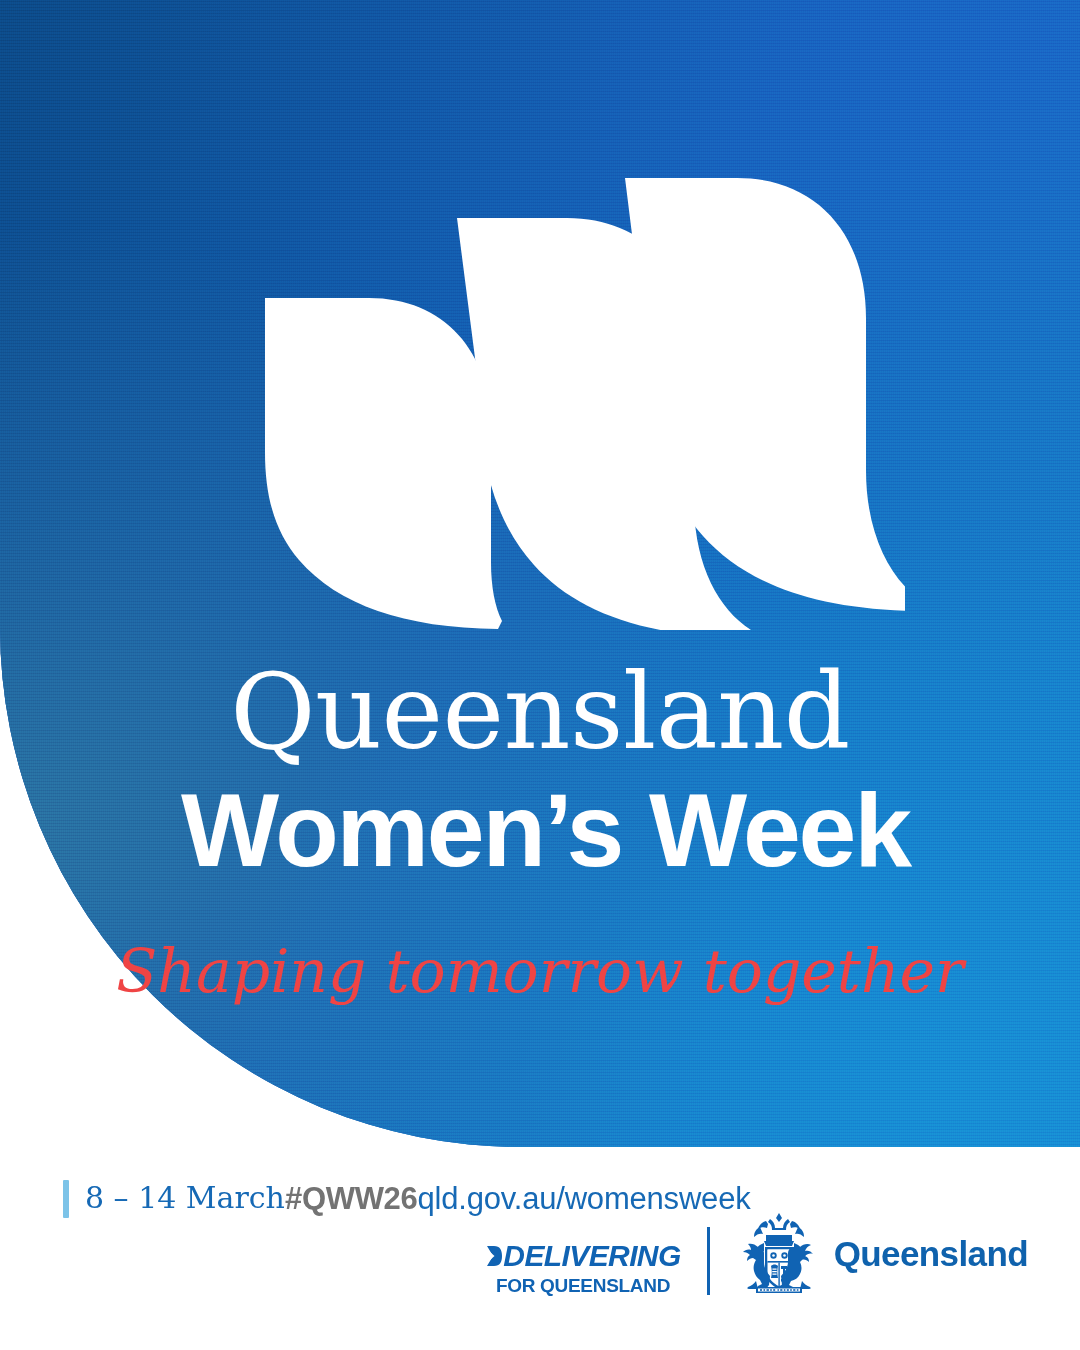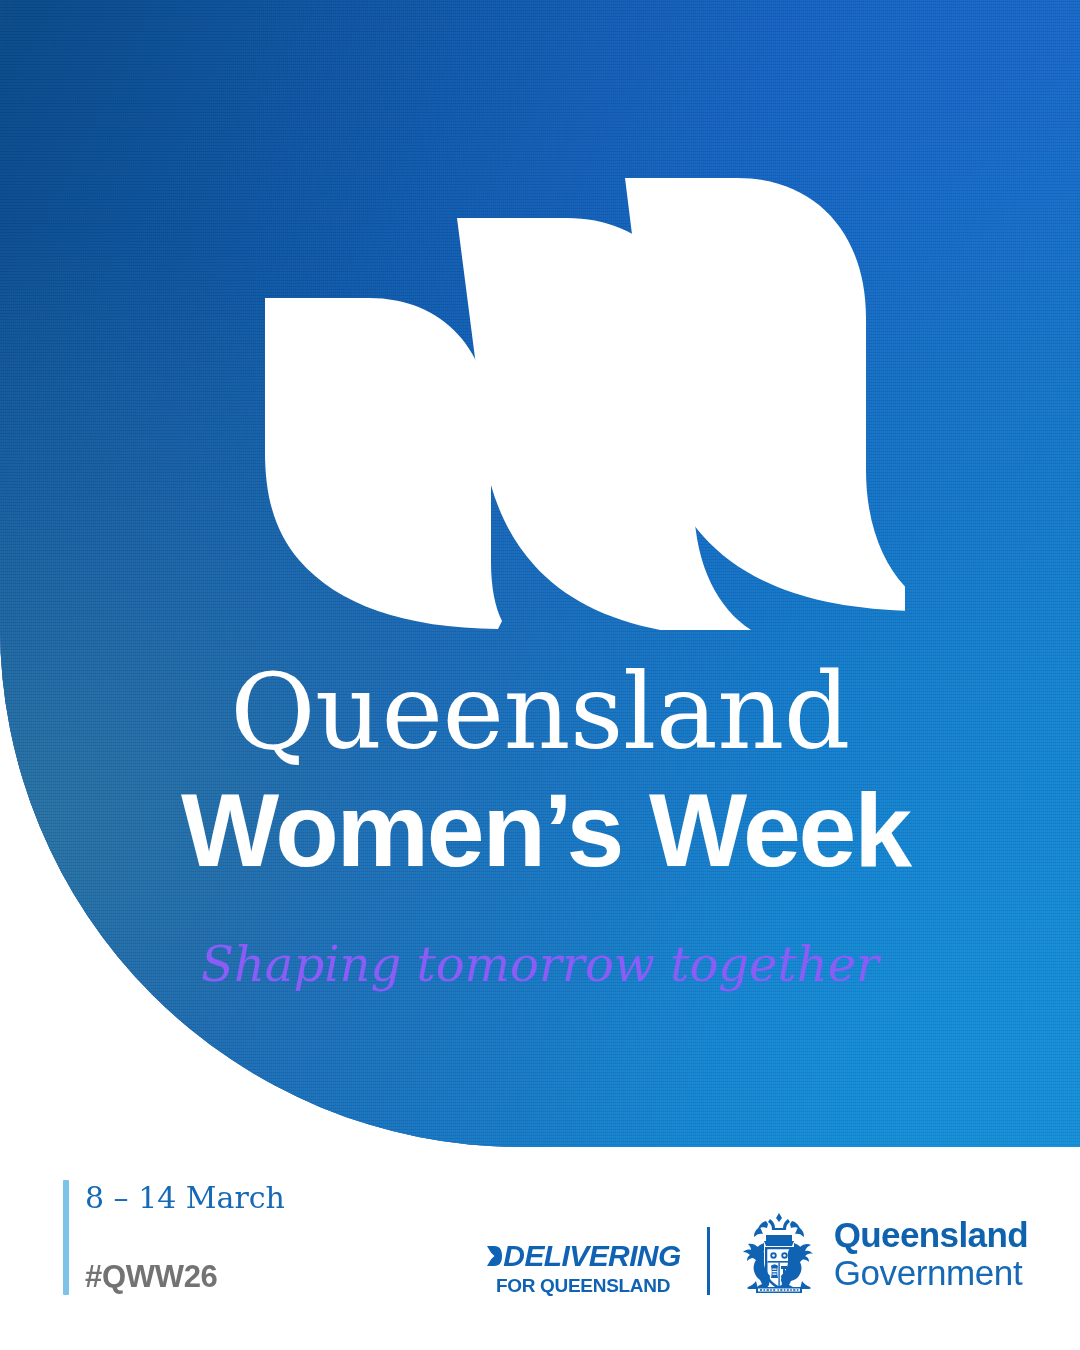--- a/index.html
+++ b/index.html
@@ -64,34 +64,34 @@
     line-height:1.04;
     color:#ffffff;
     letter-spacing:-2.2px;
     margin-top:12px;
     padding-left:11px;
   }
   .t-tag{
     font-family:"DejaVu Serif","Liberation Serif",serif;
     font-style:italic;
     font-weight:400;
-    font-size:48px;
-    color:#8b5cf6;
+    font-size:60px;
+    color:#ef4444;
     margin-top:52px;
     letter-spacing:0px;
   }
 
   
   .footer{
     position:absolute;left:0;top:1147px;width:1080px;height:203px;
     background:#ffffff;
   }
   .f-left{position:absolute;left:63px;top:33px;display:flex;align-items:stretch;}
   .f-rule{width:6px;background:#7cc3e8;border-radius:1px;margin-right:16px;}
-  .f-text{display:flex;flex-direction:column;justify-content:center;gap:41px;}
+  .f-text{display:flex;flex-direction:row;justify-content:center;}
   .f-date{
     font-family:"DejaVu Serif","Liberation Serif",serif;
     font-size:30px;color:#1669b5;line-height:1.22;font-weight:400;
   }
   .f-tag{
     font-family:"Liberation Sans",sans-serif;
     font-size:31px;font-weight:700;color:#737373;line-height:1.22;letter-spacing:-.3px;
   }
   .f-url{
     font-family:"Liberation Sans",sans-serif;
@@ -154,20 +154,21 @@
     <div class="t-tag">Shaping tomorrow together</div>
   </div>
 
   <div class="footer">
 
     <div class="f-left">
       <div class="f-rule"></div>
       <div class="f-text">
         <div class="f-date">8 – 14 March</div>
         <div class="f-tag">#QWW26</div>
+        <div class="f-url">qld.gov.au/womensweek</div>
       </div>
     </div>
 
     <div class="f-right">
 
       <div class="dfq">
         <div class="dfq-top">
           <svg class="dfq-arrow" viewBox="0 0 17 22" aria-hidden="true">
             <path d="M2 1 h7 c6 0 8 4 8 10 s-2 10 -8 10 H2 l6 -10 z" fill="#1063b3"></path>
             <path d="M4.5 6.5 l5 4.5 l-5 4.5 z" fill="#ffffff"></path>
@@ -235,20 +236,19 @@
               <rect x="47.8" y="78.2" width="1.6" height="1.6"></rect>
               <rect x="50.8" y="78.2" width="2" height="1.6"></rect>
               <rect x="54.2" y="78.2" width="1.6" height="1.6"></rect>
               <rect x="57.2" y="78.2" width="2.2" height="1.6"></rect>
               <rect x="60.8" y="78.2" width="1.6" height="1.6"></rect>
             </g>
           </g>
         </svg>
         <div class="qgov-text">
           <span class="qgov-1">Queensland</span>
-          <span class="qgov-2">Government</span>
         </div>
       </div>
 
     </div>
   </div>
 
 </div>
 
 </body></html>

